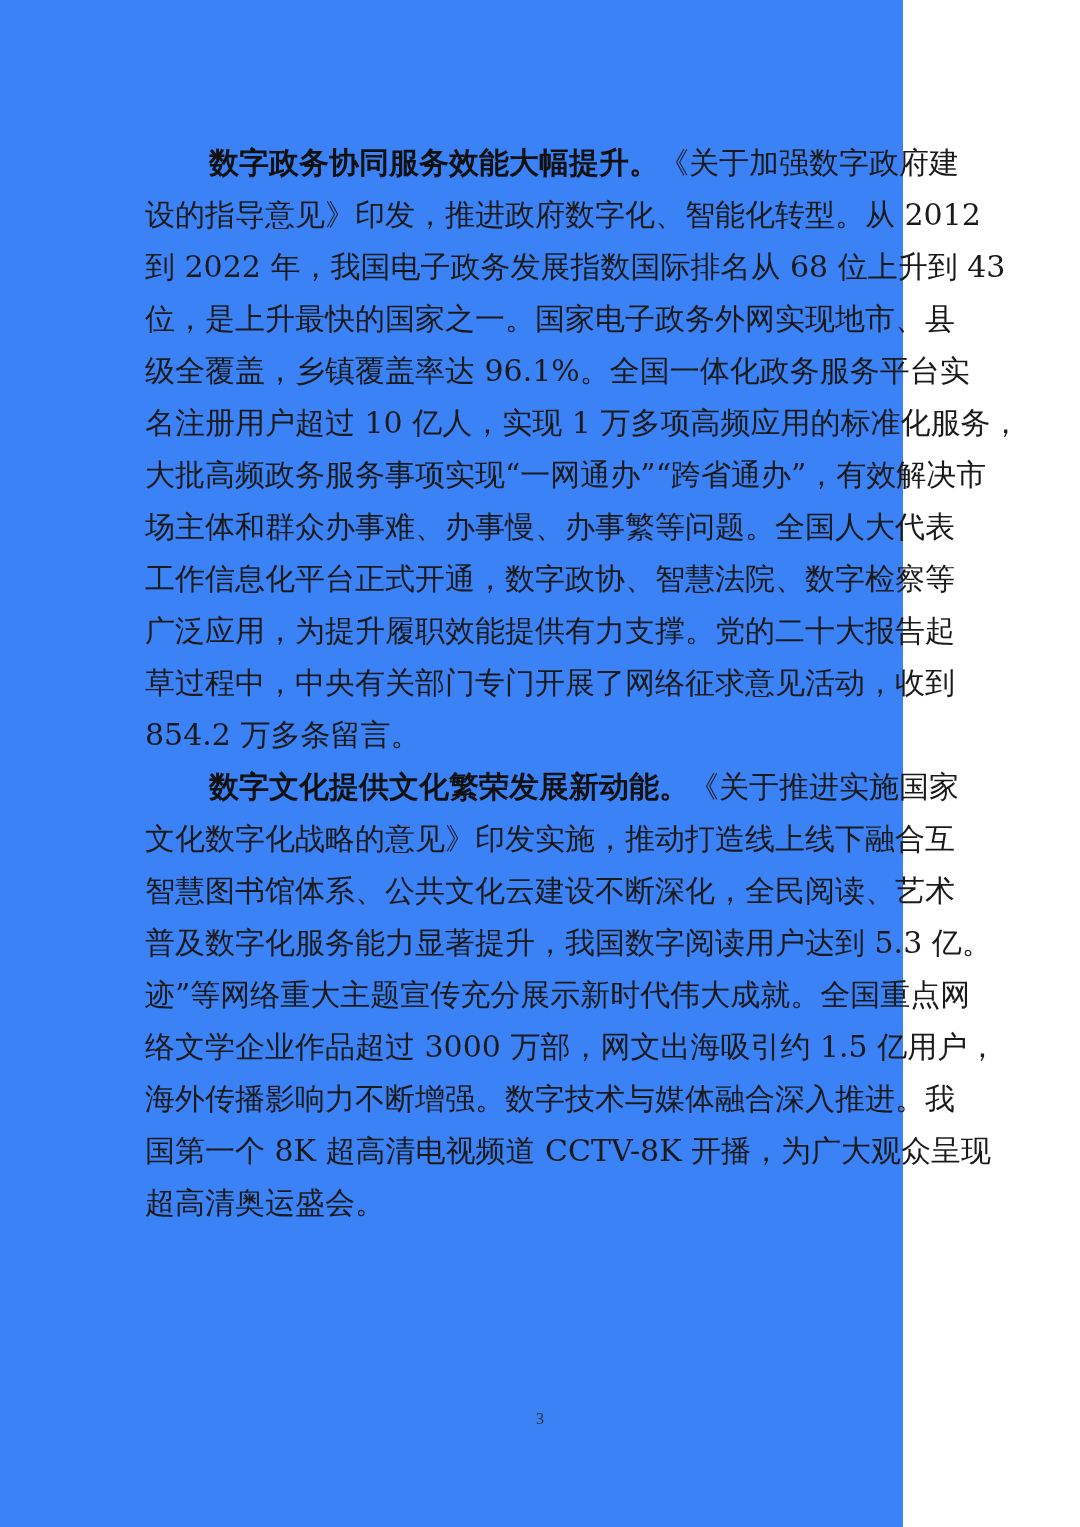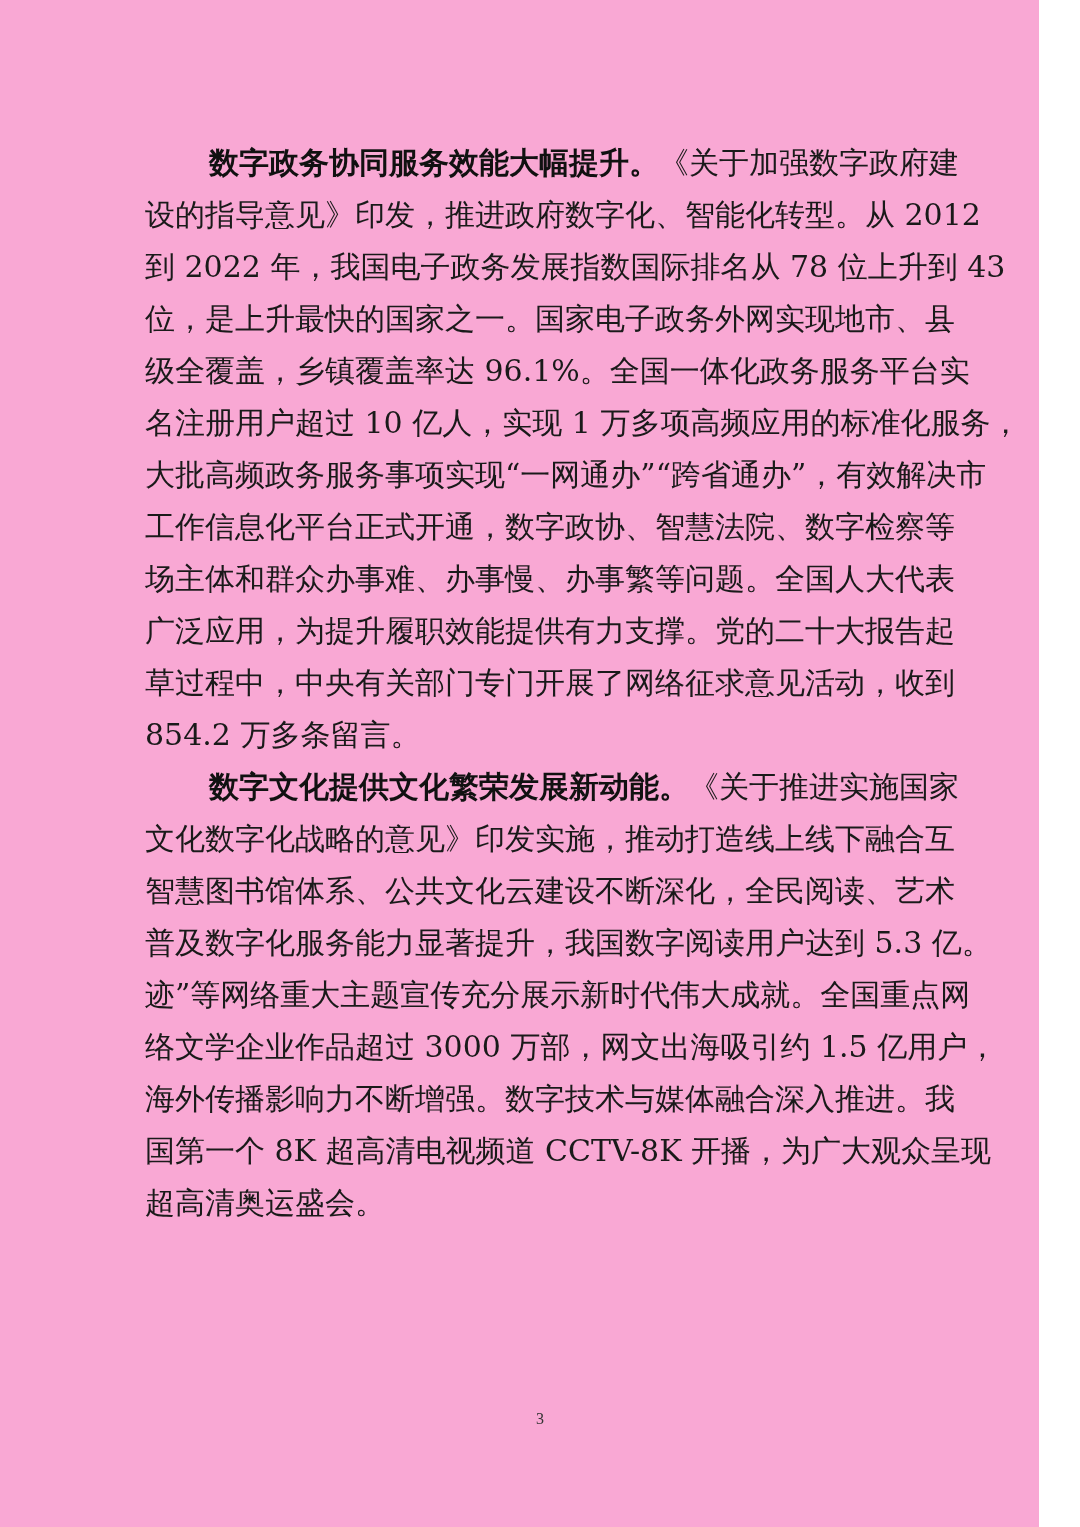--- a/index.html
+++ b/index.html
@@ -1,19 +1,19 @@
 <!DOCTYPE html>
 <html><head>
 <meta charset="utf-8">
 <style>
   html, body { margin: 0; padding: 0; background: #ffffff; }
   body { width: 1080px; height: 1527px; position: relative; overflow: hidden; }
   .page {
-    position: absolute; left: 0; top: 0; width: 1039px; height: 1527px;
-    background: #f9a8d4;
+    position: absolute; left: 0; top: 0; width: 903px; height: 1527px;
+    background: #3b82f6;
   }
   .content {
     position: absolute; left: 145px; top: 137px; width: 792px;
     font-family: "DejaVu Serif", "Liberation Serif", serif;
     color: #1a1a1a;
   }
   .line {
     display: block;
     height: 52px;
     line-height: 52px;
@@ -39,27 +39,27 @@
 </style>
 </head>
 <body>
 
 <div class="page">
   <div class="content">
 
     <div>
       <span class="line indent"><span class="lead">数字政务协同服务效能大幅提升。</span><span>《关于加强数字政府建</span></span>
       <span class="line">设的指导意见》印发，推进政府数字化、智能化转型。从 2012</span>
-      <span class="line">到 2022 年，我国电子政务发展指数国际排名从 78 位上升到 43</span>
+      <span class="line">到 2022 年，我国电子政务发展指数国际排名从 68 位上升到 43</span>
       <span class="line">位，是上升最快的国家之一。国家电子政务外网实现地市、县</span>
       <span class="line">级全覆盖，乡镇覆盖率达 96.1%。全国一体化政务服务平台实</span>
       <span class="line">名注册用户超过 10 亿人，实现 1 万多项高频应用的标准化服务，</span>
       <span class="line">大批高频政务服务事项实现“一网通办”“跨省通办”，有效解决市</span>
+      <span class="line">场主体和群众办事难、办事慢、办事繁等问题。全国人大代表</span>
       <span class="line">工作信息化平台正式开通，数字政协、智慧法院、数字检察等</span>
-      <span class="line">场主体和群众办事难、办事慢、办事繁等问题。全国人大代表</span>
       <span class="line">广泛应用，为提升履职效能提供有力支撑。党的二十大报告起</span>
       <span class="line">草过程中，中央有关部门专门开展了网络征求意见活动，收到</span>
       <span class="line last">854.2 万多条留言。</span>
     </div>
 
     <div>
       <span class="line indent"><span class="lead">数字文化提供文化繁荣发展新动能。</span><span>《关于推进实施国家</span></span>
       <span class="line">文化数字化战略的意见》印发实施，推动打造线上线下融合互</span>
       <span class="line">智慧图书馆体系、公共文化云建设不断深化，全民阅读、艺术</span>
       <span class="line">普及数字化服务能力显著提升，我国数字阅读用户达到 5.3 亿。</span>

